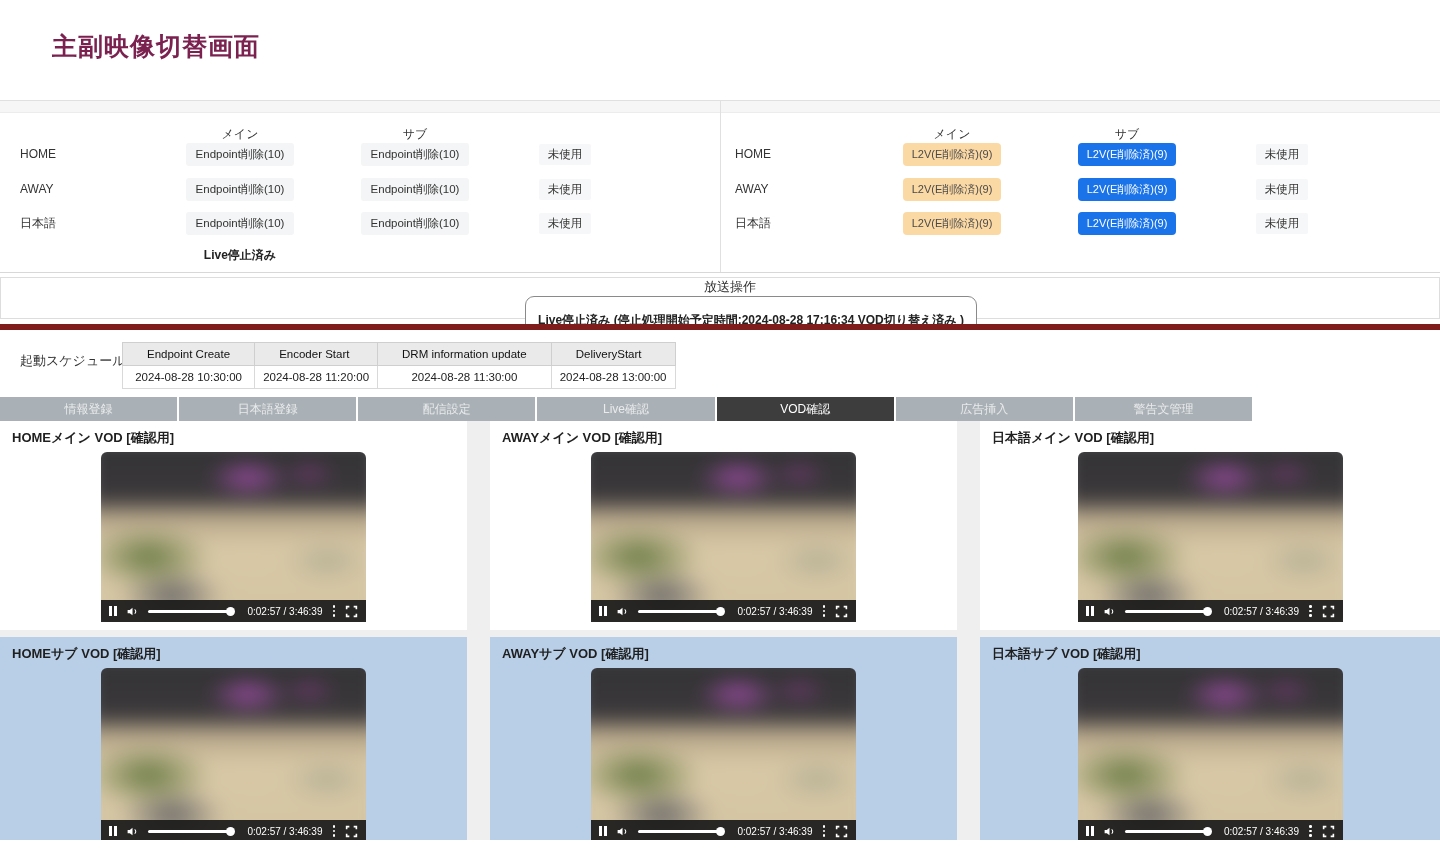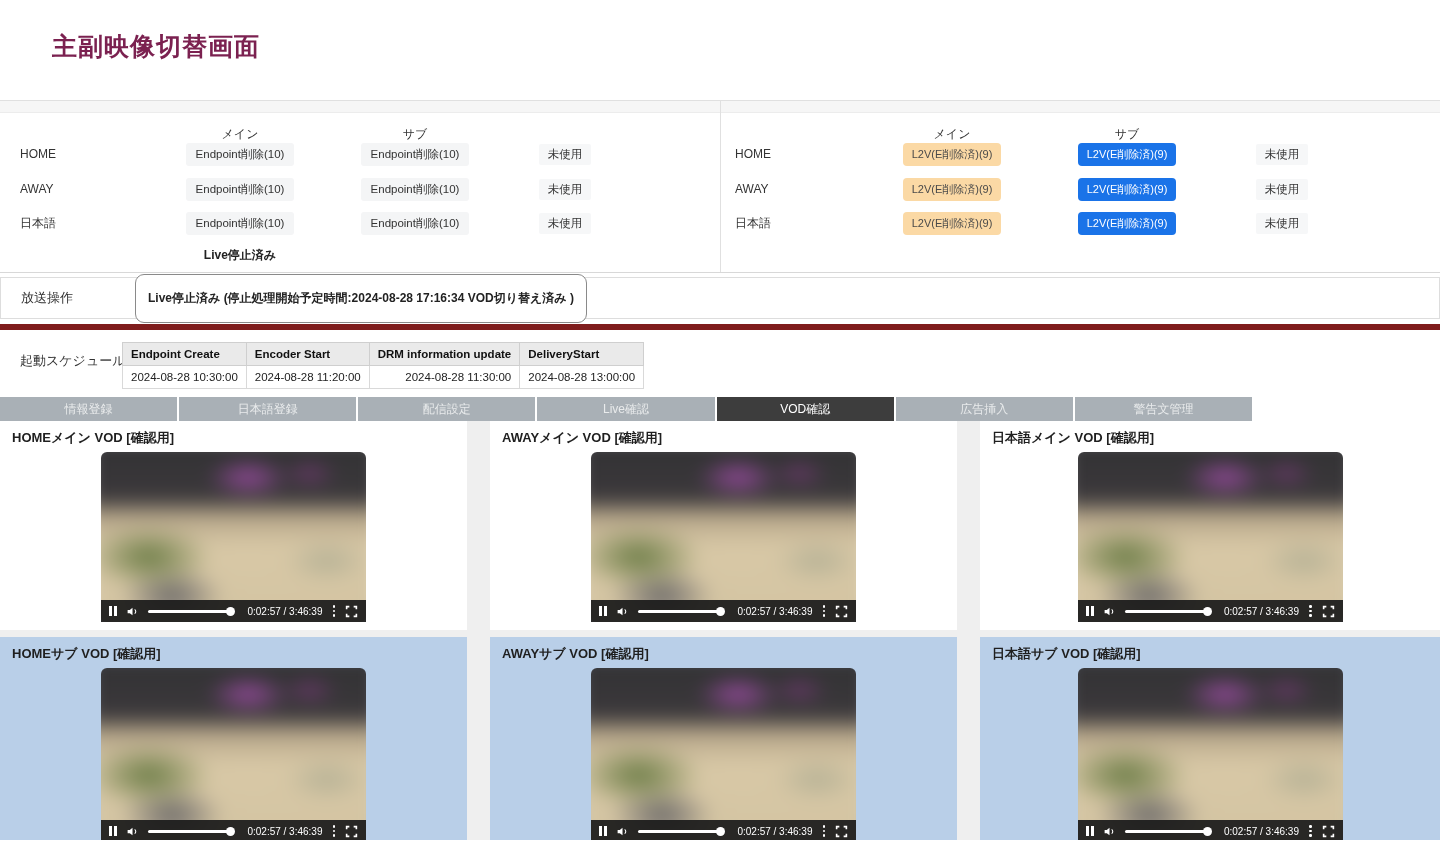--- a/index.html
+++ b/index.html
@@ -58,43 +58,43 @@
     font-size: 11px; padding: 4px 9px; font-family: inherit; cursor: pointer;
   }
   .unused-chip {
     background: #f6f7f8; color: #333; font-size: 11.5px; padding: 3px 9px; border-radius: 2px;
   }
   .status-note { font-size: 12px; font-weight: bold; color: #222; }
 
   
   .broadcast-section {
     position: absolute; top: 277px; left: 0; width: 1440px; height: 42px;
-    border: 1px solid #ddd; display: flex; align-items: center; background: #fff;
+    border: 1px solid #ddd; display: flex; align-items: center; background: #fff; flex-direction: column;
   }
   .broadcast-label { margin-left: 20px; font-size: 13px; color: #333; }
   .stop-button {
     margin-left: 62px; background: #fff; border: 1px solid #8a8a8a; border-radius: 9px;
     font-size: 12px; font-weight: bold; color: #222; padding: 15px 12px;
     font-family: inherit; cursor: pointer; white-space: nowrap;
   }
 
   
   .schedule-section {
     position: absolute; top: 324px; left: 0; width: 1440px; height: 74px;
     border-top: 6px solid #7f1d1d; background: #fff;
   }
   .schedule-label { position: absolute; left: 20px; top: 22px; font-size: 13px; color: #333; }
   .schedule-table { position: absolute; left: 122px; top: 12px; border-collapse: collapse; }
   .schedule-table th {
-    background: #eaeaea; border: 1px solid #cfcfcf; font-size: 11.5px; font-weight: bold;
-    color: #111; text-align: left; padding: 5px 8px; white-space: nowrap;
+    background: #eaeaea; border: 1px solid #cfcfcf; font-size: 11.5px; font-weight: normal;
+    color: #111; text-align: left; padding: 5px 24px; white-space: nowrap;
   }
   .schedule-table td {
     background: #fff; border: 1px solid #d9d9d9; font-size: 11.5px; color: #222;
-    text-align: right; padding: 5px 8px; white-space: nowrap;
+    text-align: center; padding: 5px 8px; white-space: nowrap;
   }
 
   
   .tab-bar {
     position: absolute; top: 397px; left: 0; width: 1252px; height: 24px;
     display: flex; background: #fff;
   }
   .tab {
     flex: 1; background: #a9b0b6; color: #e9ebec; font-size: 12px;
     display: flex; align-items: center; justify-content: center;

